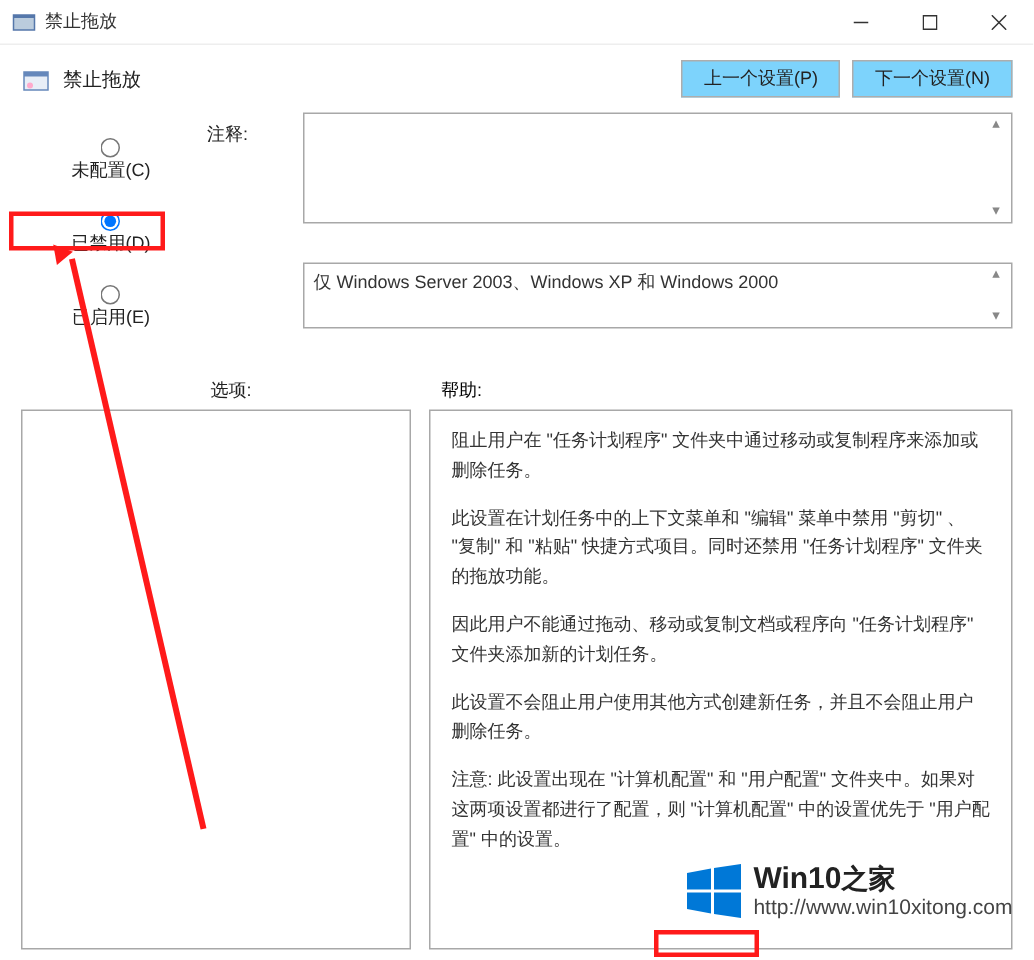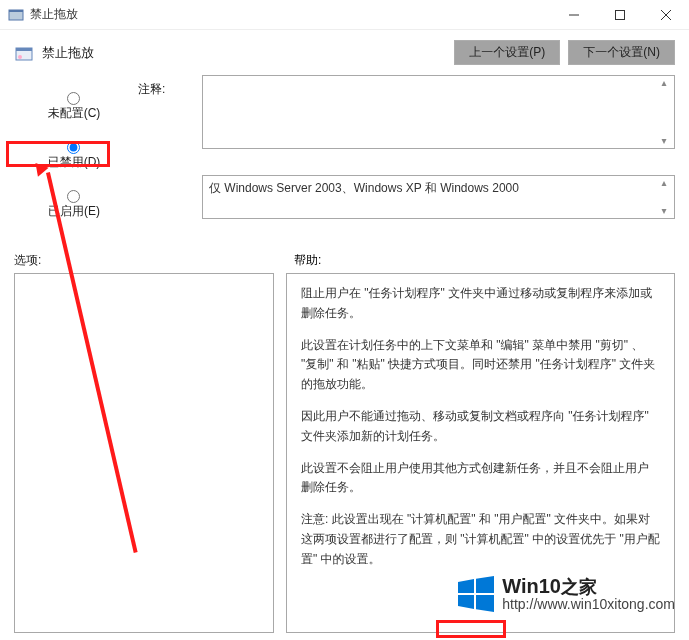--- a/index.html
+++ b/index.html
@@ -36,21 +36,21 @@
   .header {
     display:flex;
     align-items:center;
     padding: 10px 14px 8px 14px;
   }
   .header-icon { width:20px; height:20px; margin-right:8px; }
   .header-title { font-size:13px; color:#222; flex:0 0 200px; }
   .nav-buttons { margin-left:auto; display:flex; gap:8px; }
   .btn {
     border:1px solid #adadad;
-    background:#a3a3a3;
+    background:#7dd3fc;
     padding: 3px 14px;
     font-size:12px;
     font-family:inherit;
     color:#222;
   }
 
   .midgrid {
     display:grid;
     grid-template-columns: 120px 60px 1fr;
     grid-template-rows: auto auto;
@@ -87,20 +87,21 @@
   .scrollhint {
     position:absolute; right:2px;
     width:16px; display:flex; flex-direction:column; justify-content:space-between;
     top:2px; bottom:2px; color:#888;
   }
   .scrollhint span { text-align:center; font-size:10px; line-height:10px;}
 
   .lower-labels {
     display:flex;
     padding: 6px 14px 4px 14px;
+    text-align: center;
   }
   .lbl-options { flex:0 0 280px; color:#222; }
   .lbl-help { color:#000000; }
 
   .panels {
     display:flex;
     gap:12px;
     padding: 0 14px 0 14px;
   }
   .panel {

